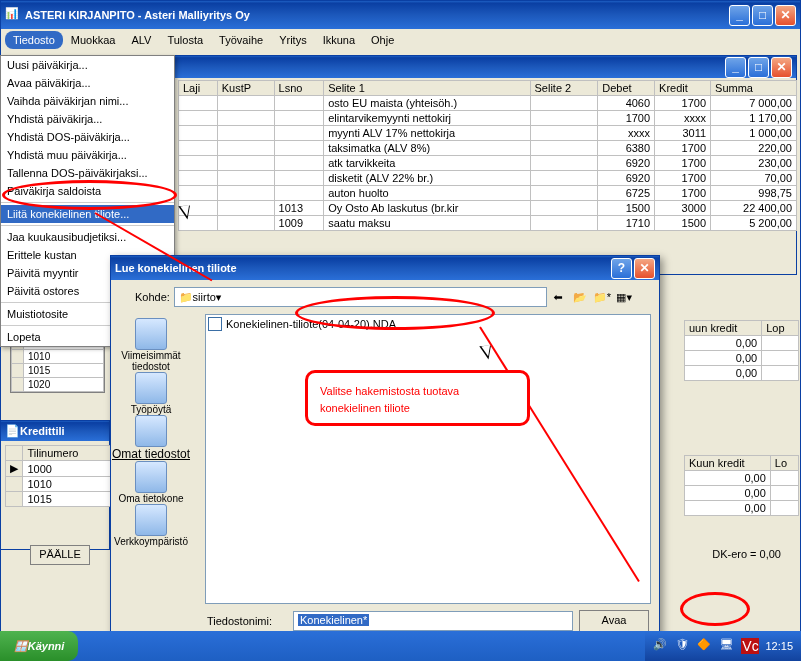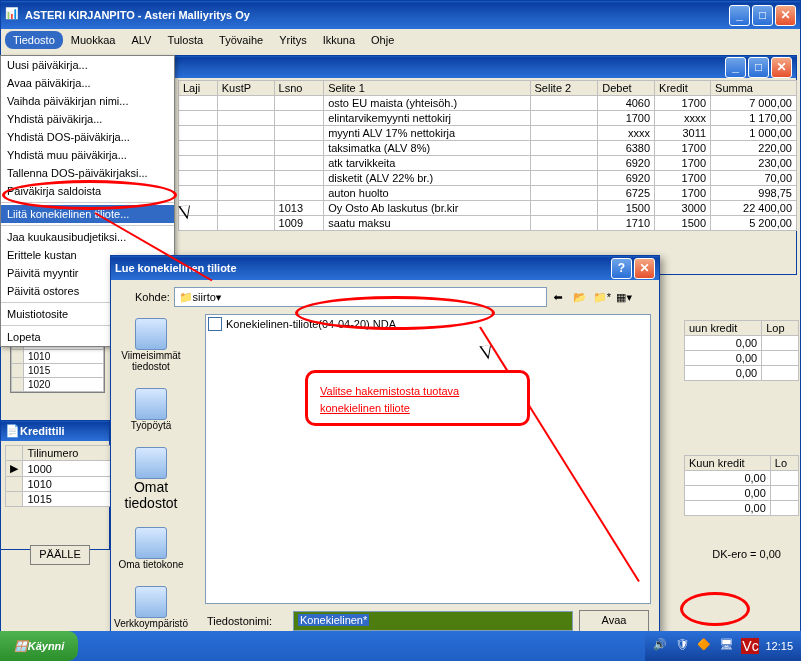--- a/index.html
+++ b/index.html
@@ -42,27 +42,27 @@
 .smalltbl table th, .smalltbl table td { font-size: 10px; }
 
 
 .filedialog { position: absolute; left: 110px; top: 255px; width: 550px; height: 398px; background: #ece9d8; border: 1px solid #0a3fa3; z-index: 100; box-shadow: 3px 3px 8px rgba(0,0,0,0.4); }
 .filedialog .titlebar { height: 24px; }
 .fd-toolbar { display: flex; align-items: center; padding: 6px 24px; }
 .fd-toolbar label { margin-right: 4px; }
 .fd-toolbar .combo { flex: 1; height: 20px; border: 1px solid #7f9db9; background: #fff; padding: 2px 4px; display: flex; align-items: center; }
 .fd-toolbar .tbtn { width: 22px; height: 22px; border: 1px solid #ece9d8; display: inline-flex; align-items: center; justify-content: center; cursor: pointer; }
 .fd-body { display: flex; height: 290px; }
-.fd-sidebar { width: 80px; background: #ece9d8; display: flex; flex-direction: column; align-items: center; padding-top: 4px; gap: 16px; }
+.fd-sidebar { width: 80px; background: #ece9d8; display: flex; flex-direction: column; align-items: center; padding-top: 4px; gap: 0; }
 .fd-sidebar .place { display: flex; flex-direction: column; align-items: center; cursor: pointer; text-align: center; }
 .fd-sidebar .place .picon { width: 32px; height: 32px; background: linear-gradient(to bottom, #d6e8ff, #8fb8e8); border: 1px solid #6a8fc0; border-radius: 3px; }
 .fd-filelist { flex: 1; background: #fff; border: 1px solid #7f9db9; margin: 0 8px 0 14px; position: relative; }
 .fd-fileitem { display: flex; align-items: center; gap: 4px; padding: 2px; cursor: pointer; }
 .fd-bottom { padding: 6px 10px; display: grid; grid-template-columns: 80px 80px 1fr 70px; gap: 6px; align-items: center; }
-.fd-bottom .combo2 { height: 20px; border: 1px solid #7f9db9; background: #4d7c0f; padding: 2px 4px; }
+.fd-bottom .combo2 { height: 20px; border: 1px solid #7f9db9; background: #ffffff; padding: 2px 4px; }
 .fd-bottom .dbtn { height: 22px; border: 1px solid #808080; background: #ece9d8; cursor: pointer; text-align: center; padding-top: 3px; }
 
 
 .anno { position: absolute; border: 3px solid red; pointer-events: none; z-index: 200; }
 .anno.ellipse { border-radius: 50%; }
 .anno-line { position: absolute; background: red; height: 2px; transform-origin: left center; z-index: 200; pointer-events: none; }
 .anno-text { position: absolute; color: red; font-size: 15px; z-index: 201; border: 3px solid red; border-radius: 10px; padding: 8px 12px; background: #fff; }
 
 
 .taskbar { position: absolute; left: 0; right: 0; bottom: 0; height: 30px; background: linear-gradient(to bottom, #2a6fd8, #1e5fc3); display: flex; align-items: center; color: #fff; z-index: 300; }
@@ -378,21 +378,21 @@
         <div class="place">
           <div class="picon"></div>
           <div style="font-size: 10px;">Viimeisimmät tiedostot</div>
         </div>
         <div class="place">
           <div class="picon"></div>
           <div style="font-size: 10px;">Työpöytä</div>
         </div>
         <div class="place">
           <div class="picon"></div>
-          <div style="font-size: 14px;">Omat tiedostot</div>
+          <div style="font-size: 12px; text-decoration: underline;">Omat tiedostot</div>
         </div>
         <div class="place">
           <div class="picon"></div>
           <div style="font-size: 10px;">Oma tietokone</div>
         </div>
         <div class="place">
           <div class="picon"></div>
           <div style="font-size: 10px;">Verkkoympäristö</div>
         </div>
       </div>
@@ -412,21 +412,21 @@
     <span></span>
     <span>Tiedostotyyppi:</span>
     <div class="combo2"><span>Konekieliset tiliotteet (*.NDA)</span></div>
     <div class="dbtn">Peruuta</div>
   </div>
 </div>
 
 <div class="anno ellipse" style="left:2px; top:180px; width:175px; height:30px;"></div>
 <div class="anno ellipse" style="left:295px; top:296px; width:200px; height:34px;"></div>
 <div class="anno ellipse" style="left:680px; top:592px; width:70px; height:34px;"></div>
-<div class="anno-text" style="left:305px; top:370px; width:225px;text-decoration:underline;">
+<div class="anno-text" style="left:305px; top:370px; width:225px;">
   <span>Valitse hakemistosta tuotava konekielinen tiliote</span>
 </div>
 <div class="anno-line" style="left:95px; top:212px; width:135px; transform:rotate(30deg);"></div>
 <div class="anno-line" style="left:480px; top:326px; width:300px; transform:rotate(58deg);"></div>
 
 <div class="taskbar">
   <div class="start">🪟 <span>Käynni</span></div>
   <div class="tray">
     <span class="tritem">🔊</span>
     <span class="tritem">🛡</span>

